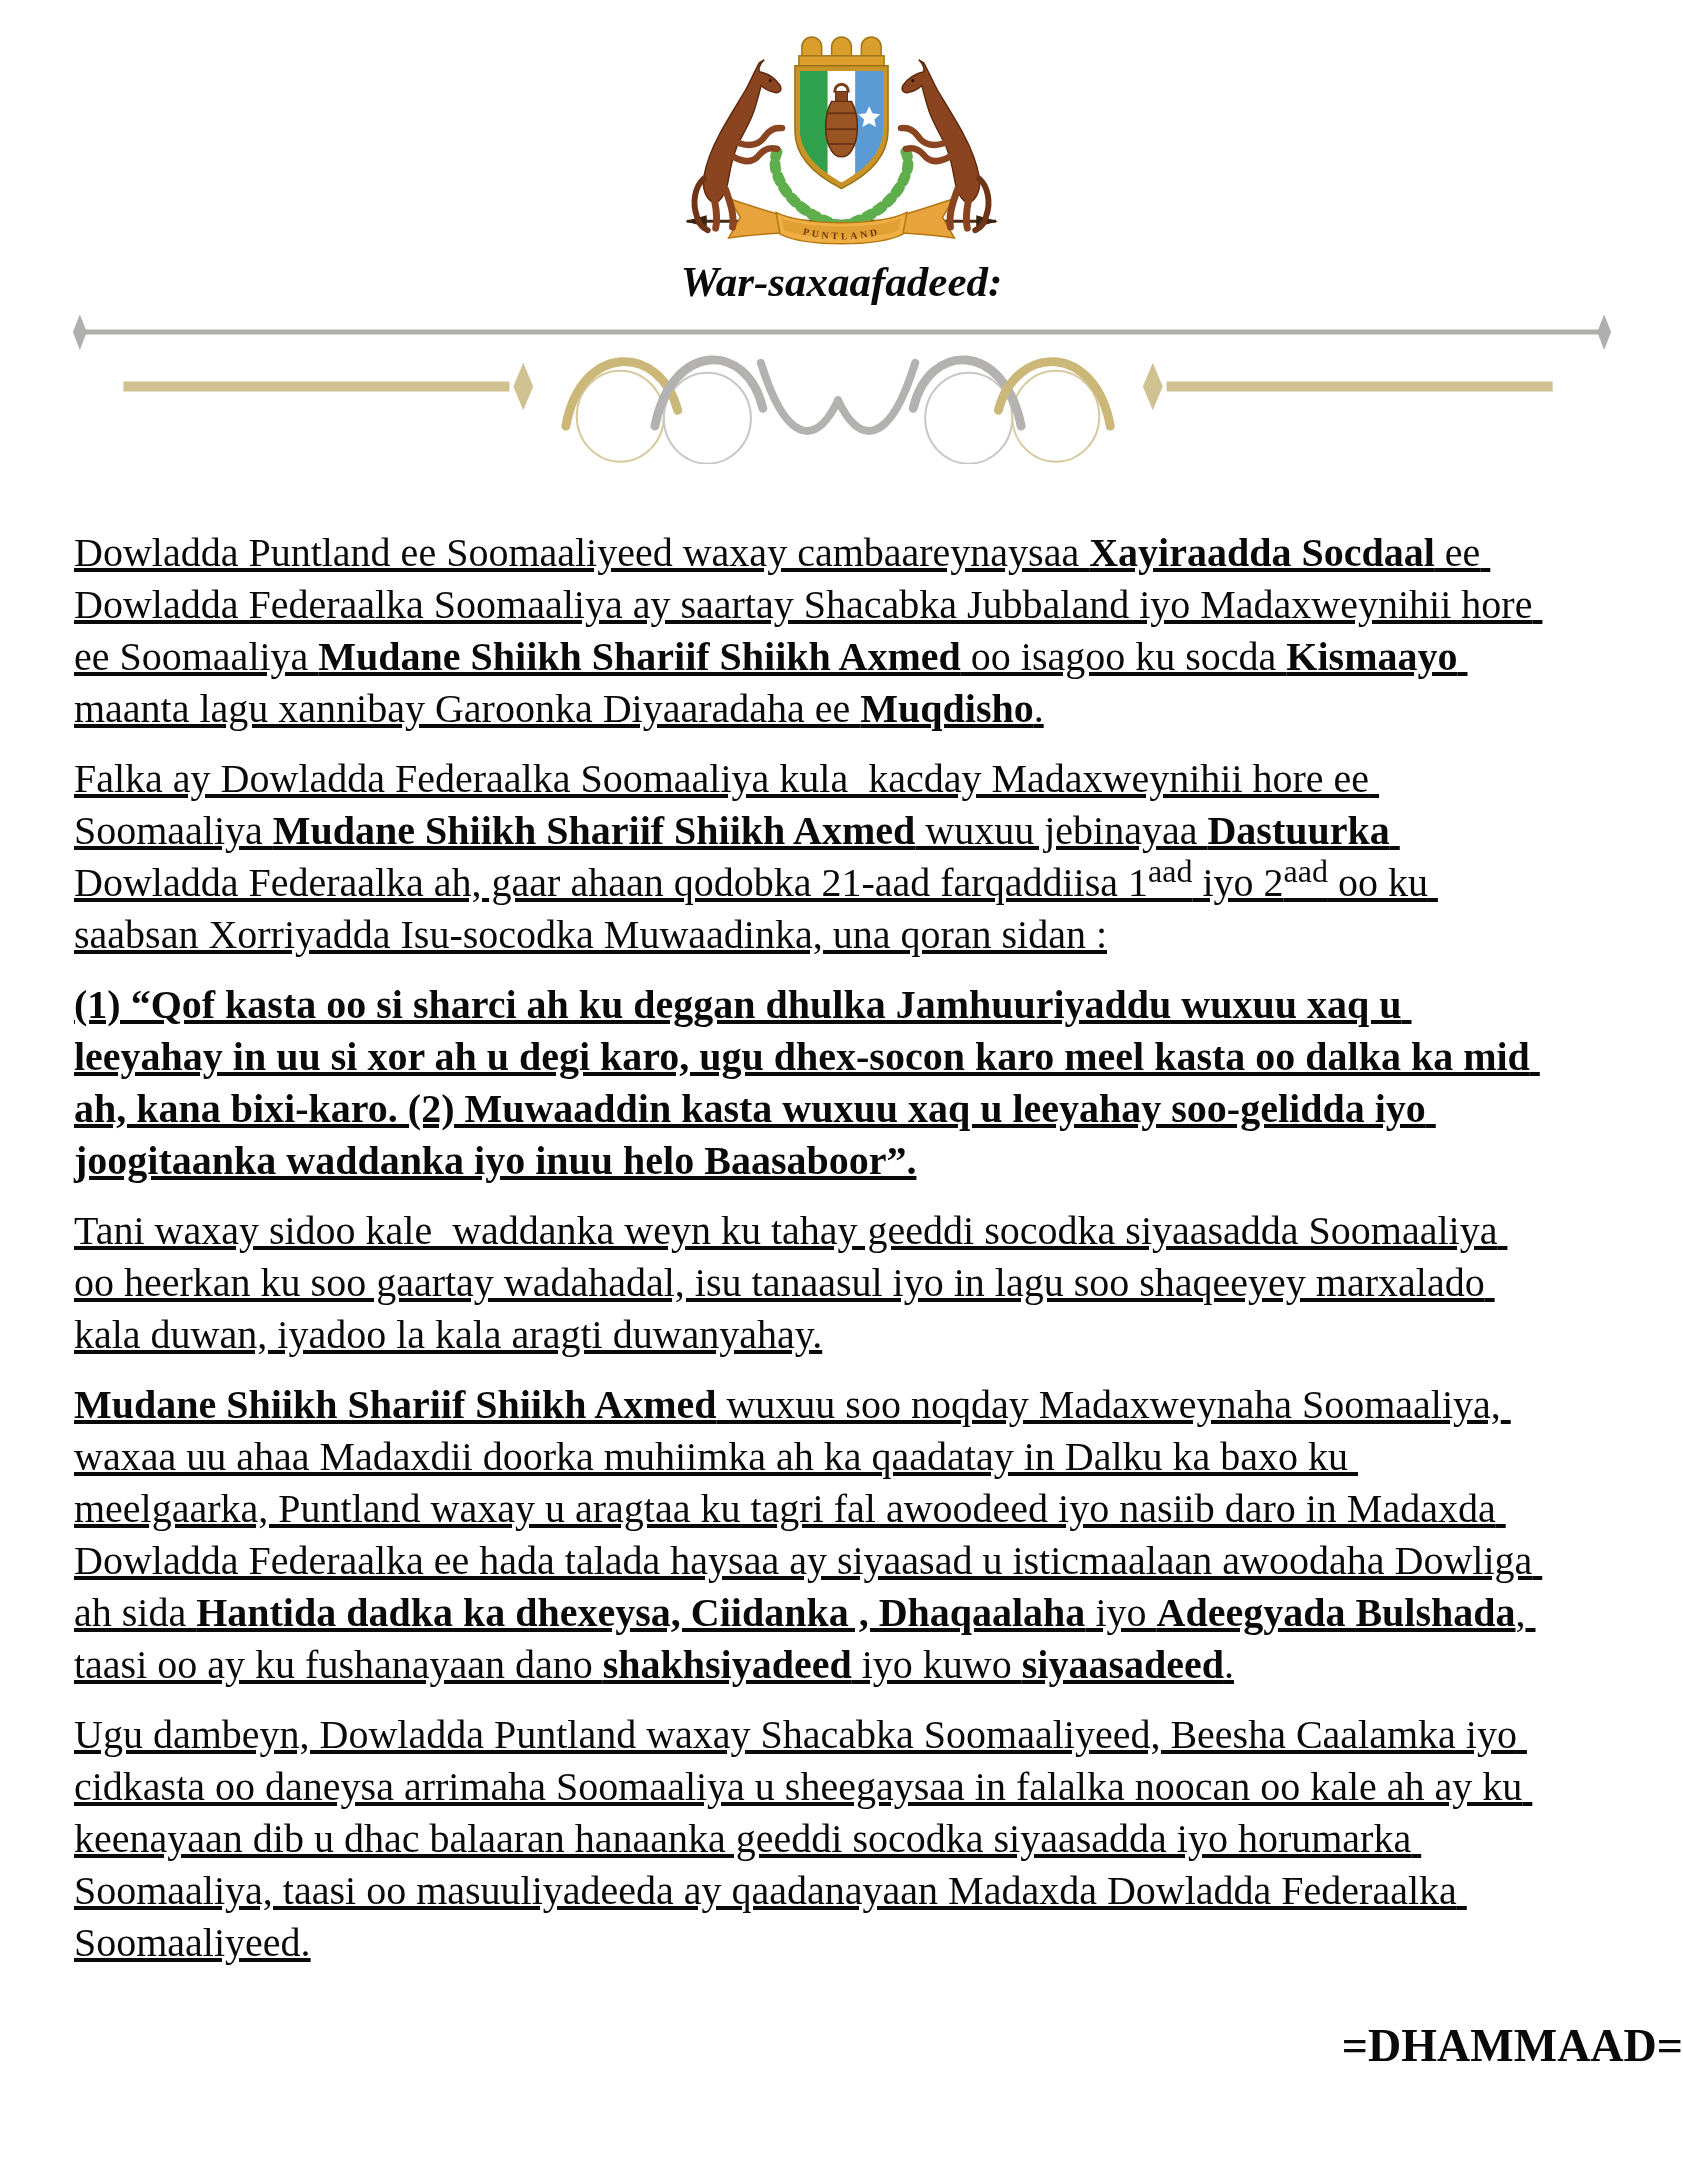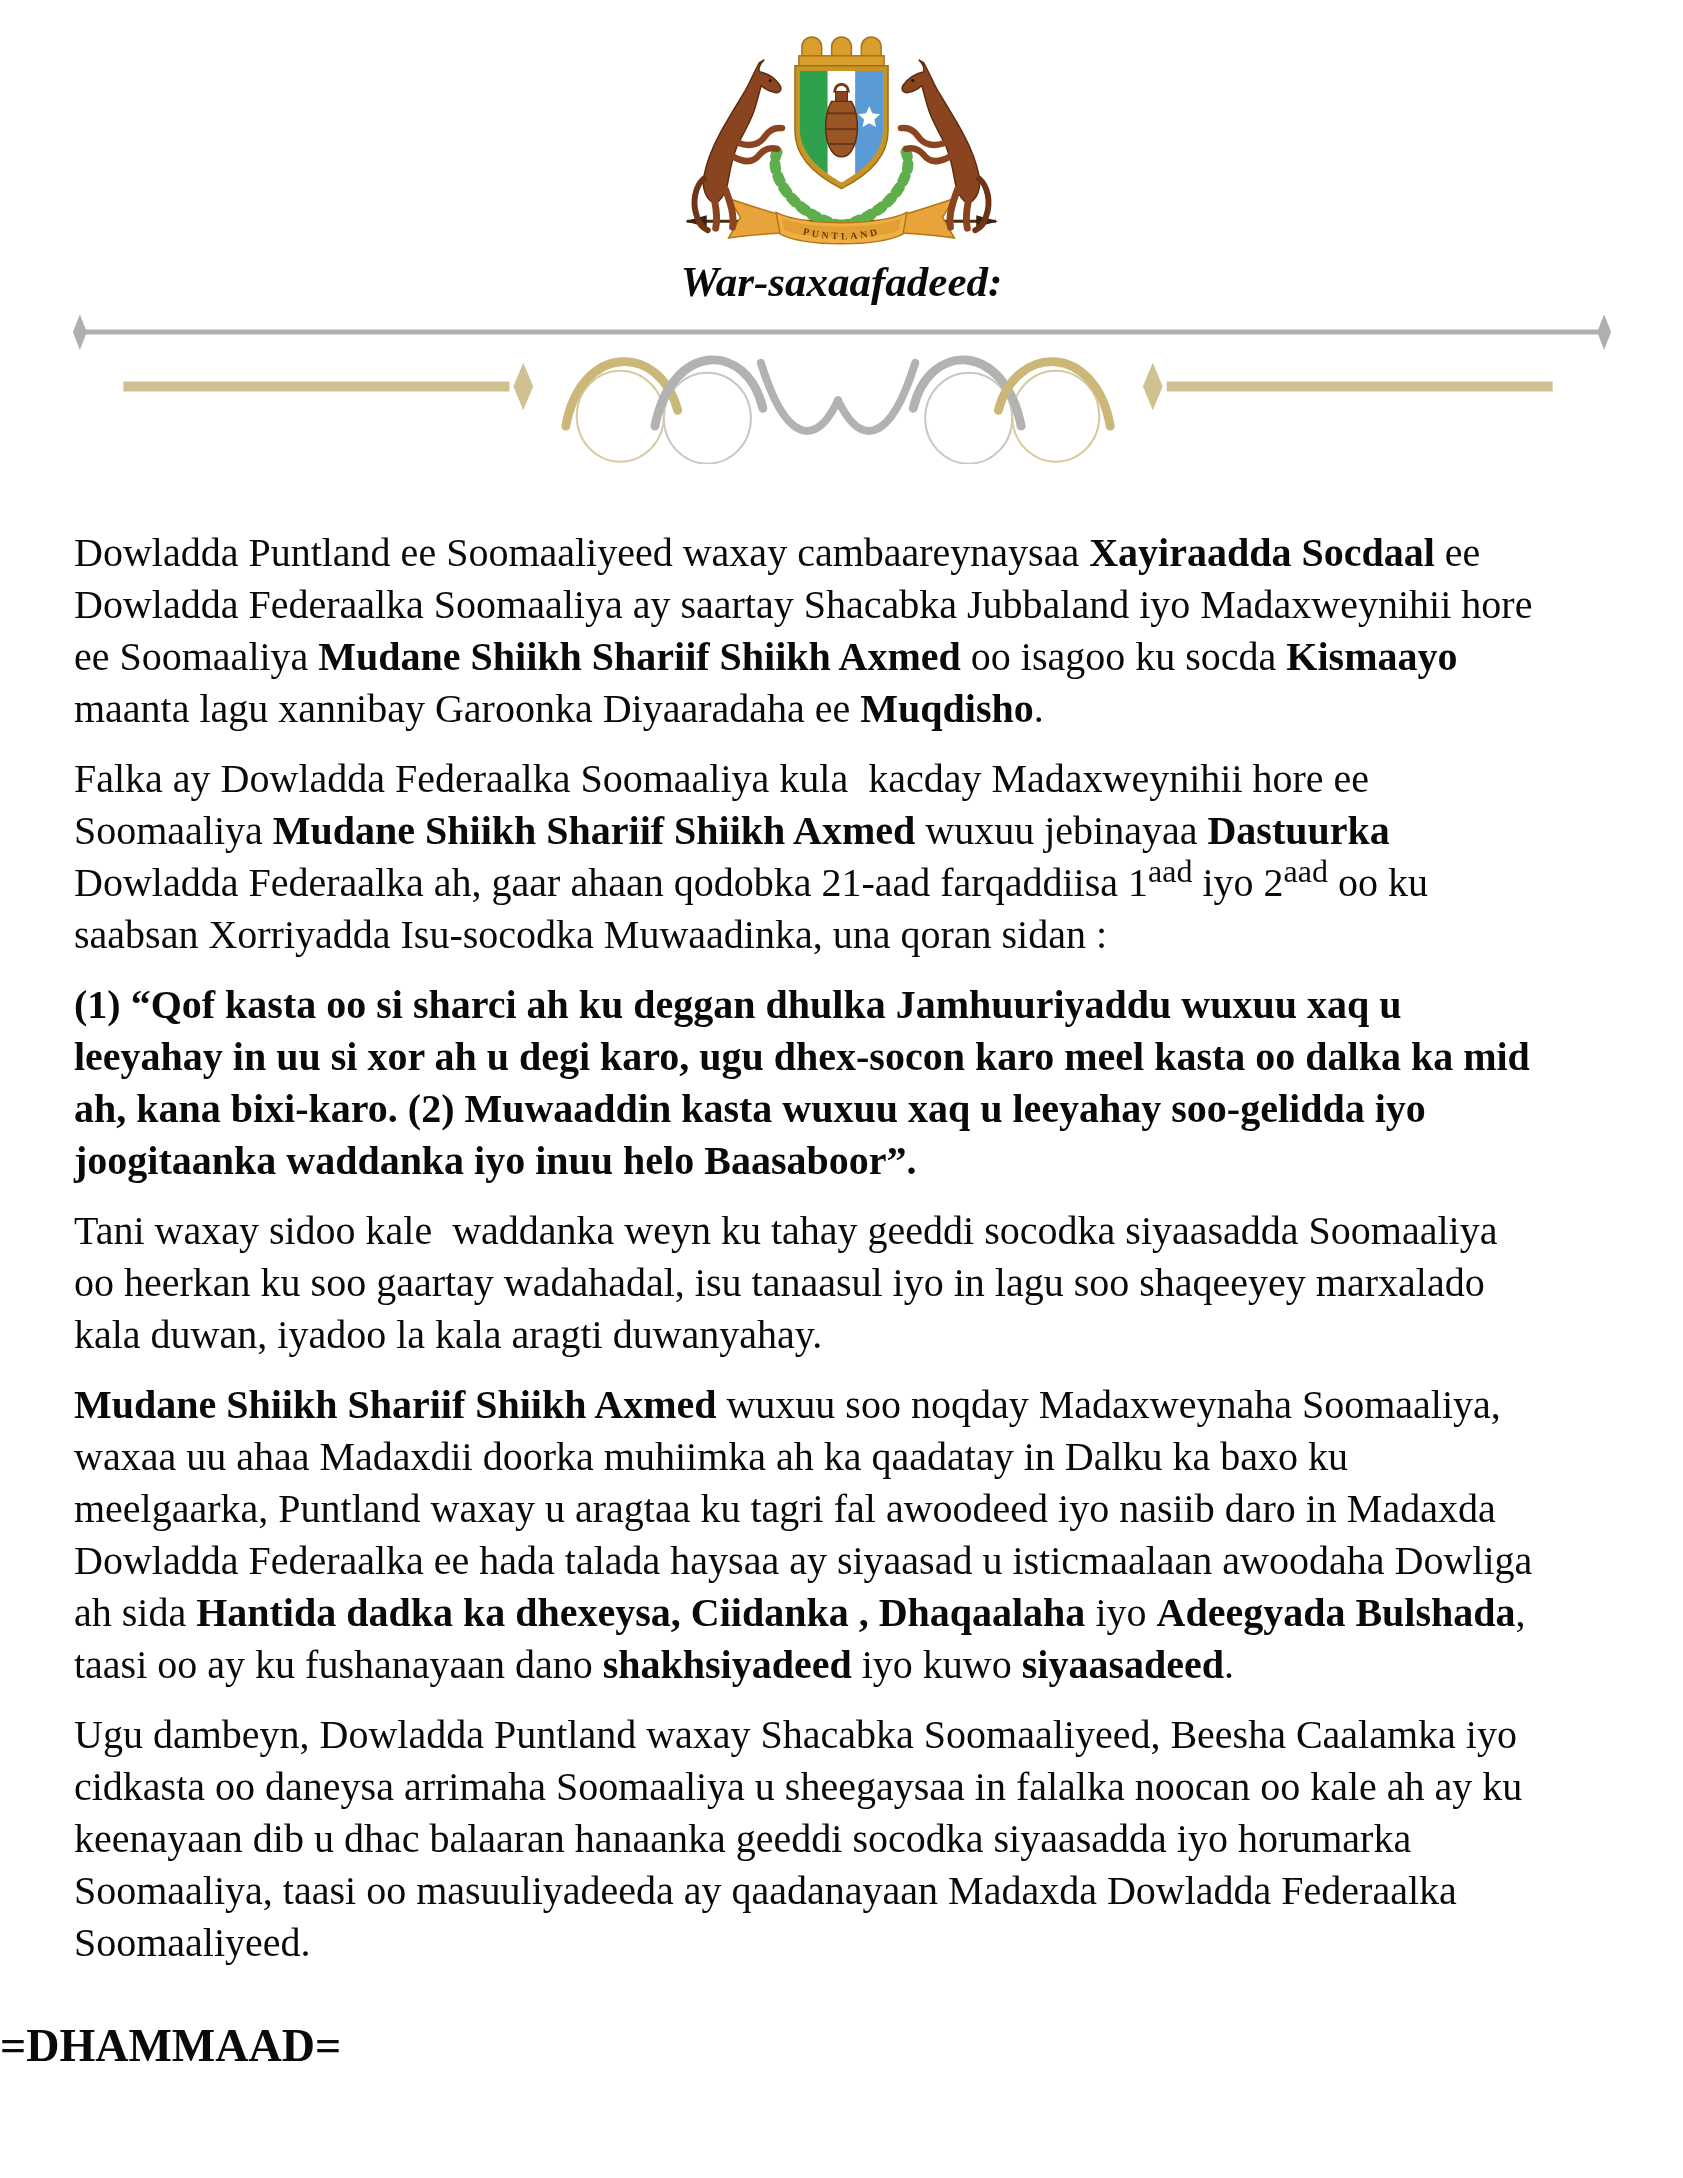--- a/index.html
+++ b/index.html
@@ -20,26 +20,27 @@
   }
   .divider{display:block;margin:8px auto 0;}
   .date{
     text-align:right;font-weight:bold;font-size:40px;line-height:50px;
     margin:-48px 238px 0 0;
   }
   .content{
     margin:63px 144px 0 74px;
     font-size:40px;line-height:52px;
     text-align:left;
+    text-decoration:underline;
   }
   .content p{margin:0 0 18px 0;white-space:pre-wrap;}
   .b{font-weight:bold;}
   .sup{vertical-align:super;font-size:32px;line-height:0;}
   .footer{
-    text-align:left;font-weight:bold;font-size:46px;margin-top:50px;
+    text-align:right;font-weight:bold;font-size:46px;margin-top:50px;
   }
 </style>
 </head>
 <body>
 
 <div class="page">
 
   <svg class="emblem" width="317" height="223" viewBox="0 0 320 225">
     <defs>
       <g id="horse">

